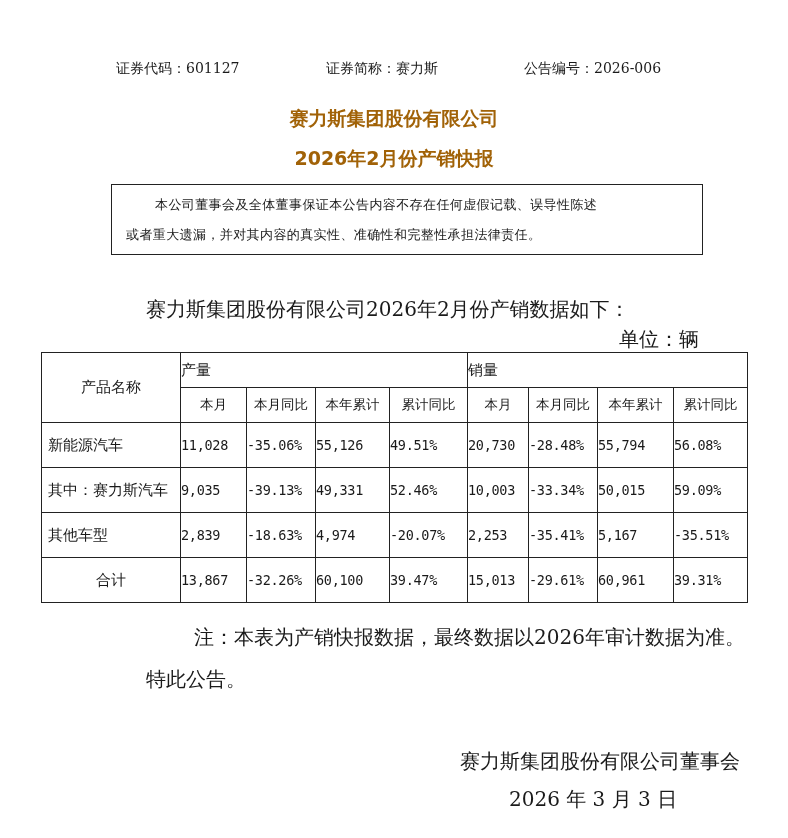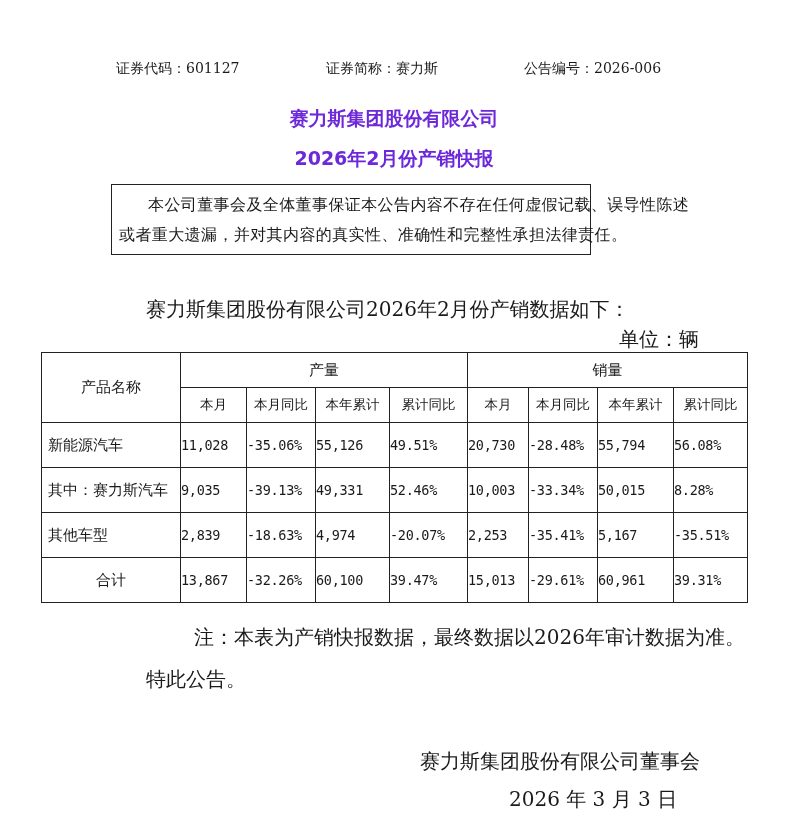--- a/index.html
+++ b/index.html
@@ -6,44 +6,44 @@
     body {
       width: 788px; height: 838px; position: relative; overflow: hidden;
       font-family: "DejaVu Serif", "Liberation Serif", serif;
       color: #1a1a1a;
     }
     .abs { position: absolute; white-space: nowrap; }
     .meta { top: 60px; font-size: 14px; }
     .title {
       left: 0; width: 788px; text-align: center;
       font-family: "DejaVu Sans", "Liberation Sans", sans-serif;
-      font-weight: bold; font-size: 19px; color: #6d28d9;
+      font-weight: bold; font-size: 19px; color: #a16207;
     }
     .notice-box {
-      position: absolute; left: 111px; top: 184px; width: 480px; height: 71px;
+      position: absolute; left: 111px; top: 184px; width: 592px; height: 71px;
       border: 1.5px solid #222;
       box-sizing: border-box;
-      font-size: 16px; line-height: 30px;
-      padding: 5px 6px 0 7px;
+      font-size: 13px; line-height: 30px;
+      padding: 5px 6px 0 14px;
     }
     .notice-box .l1 { text-indent: 29px; white-space: nowrap; letter-spacing: 0.4px; }
     .notice-box .l2 { white-space: nowrap; letter-spacing: 0.4px; }
     .para { font-size: 20px; }
     table.data {
       position: absolute; left: 41px; top: 352px;
       border-collapse: collapse;
       font-size: 14px;
     }
     table.data td, table.data th {
       border: 1.5px solid #222;
       padding: 0;
       font-weight: normal;
     }
     th.name { width: 138px; text-align: center; font-size: 15px; }
-    th.group { height: 34px; text-align: center; font-size: 15px; }
+    th.group { height: 34px; text-align: left; font-size: 15px; }
     th.sub { height: 34px; text-align: center; font-size: 13.5px; margin-left: 42px; }
     td { height: 44px; }
     td.label { text-align: left; padding-left: 6px !important; font-size: 15px; }
     td.label.total { text-align: center; padding-left: 0 !important; }
     td.num { text-align: left; padding-right: 0 !important; font-family: "DejaVu Sans Mono", "Liberation Mono", monospace; font-size: 13.5px; letter-spacing: -0.3px; }
     .c1 { width: 65px; } .c2 { width: 68px; } .c3 { width: 73px; } .c4 { width: 77px; }
     .c5 { width: 60px; } .c6 { width: 68px; } .c7 { width: 75px; } .c8 { width: 73px; }
   </style>
 </head>
 <body>
@@ -95,21 +95,21 @@
     </tr>
     <tr>
       <td class="label">其中：赛力斯汽车</td>
       <td class="num">9,035</td>
       <td class="num">-39.13%</td>
       <td class="num">49,331</td>
       <td class="num">52.46%</td>
       <td class="num">10,003</td>
       <td class="num">-33.34%</td>
       <td class="num">50,015</td>
-      <td class="num">8.28%</td>
+      <td class="num">59.09%</td>
     </tr>
     <tr>
       <td class="label">其他车型</td>
       <td class="num">2,839</td>
       <td class="num">-18.63%</td>
       <td class="num">4,974</td>
       <td class="num">-20.07%</td>
       <td class="num">2,253</td>
       <td class="num">-35.41%</td>
       <td class="num">5,167</td>
@@ -125,14 +125,14 @@
       <td class="num">-29.61%</td>
       <td class="num">60,961</td>
       <td class="num">39.31%</td>
     </tr>
   </tbody>
 </table>
 
 <div class="abs para" style="left:146px; top:624px;margin-left:48px;">注：本表为产销快报数据，最终数据以2026年审计数据为准。</div>
 <div class="abs para" style="left:146px; top:666px;">特此公告。</div>
 
-<div class="abs para" style="left:420px; top:748px;">赛力斯集团股份有限公司董事会</div>
+<div class="abs para" style="left:460px; top:748px;">赛力斯集团股份有限公司董事会</div>
 <div class="abs para" style="left:509px; top:786px;">2026 年 3 月 3 日</div>
 
 </body></html>

